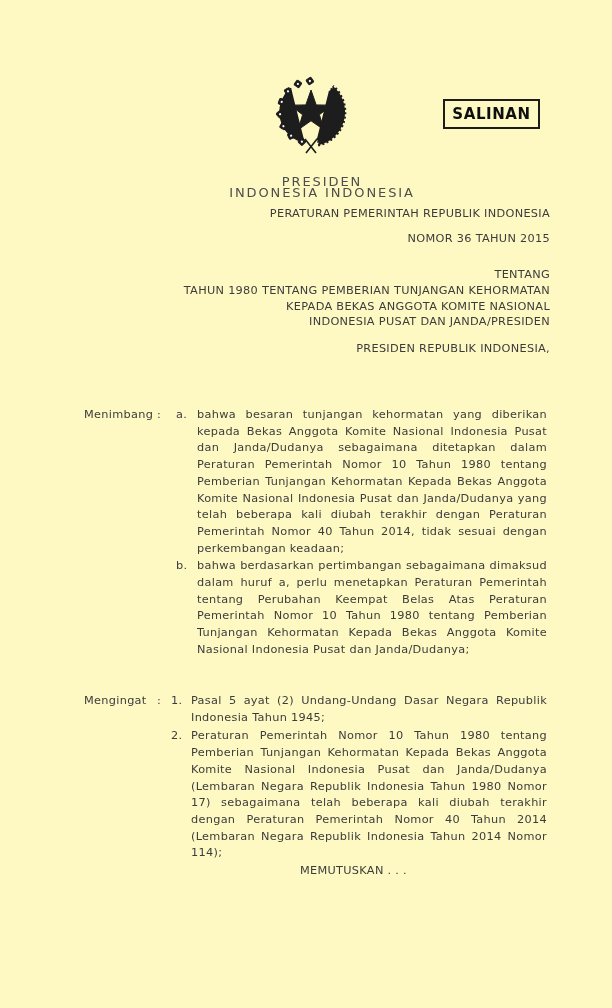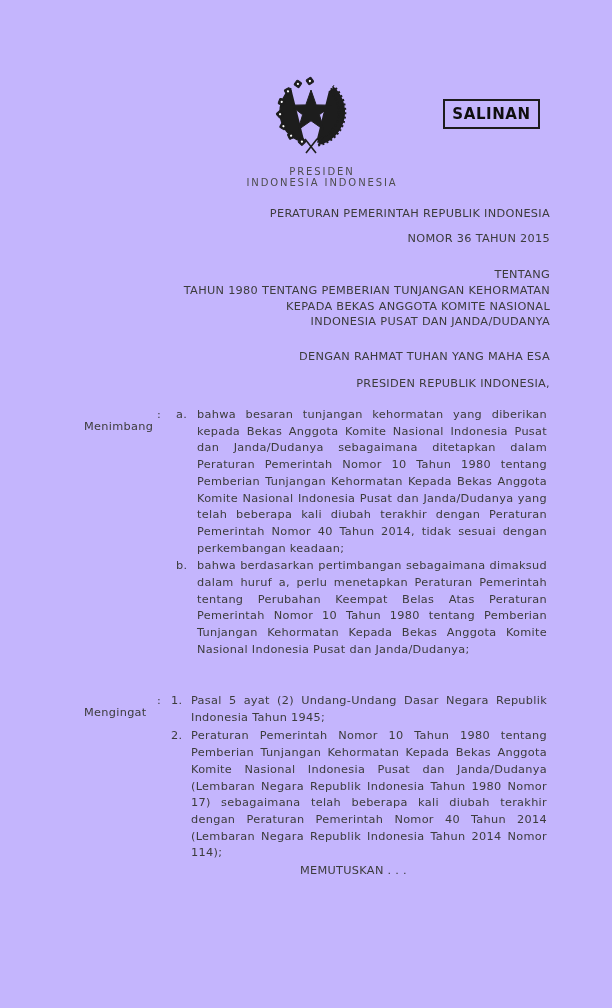--- a/index.html
+++ b/index.html
@@ -1,21 +1,21 @@
 <!DOCTYPE html>
 <html><head>
 <meta charset="utf-8">
 <style>
   * { margin: 0; padding: 0; box-sizing: border-box; }
   html, body { background: #ffffff; }
   .page {
     position: relative;
     width: 612px;
     height: 1008px;
-    background: #c4b5fd;
+    background: #fef9c3;
     overflow: hidden;
     font-family: "DejaVu Sans", "Liberation Sans", sans-serif;
     color: #3c3c3c;
     font-size: 11.3px;
     letter-spacing: 0.3px;
     line-height: 16.7px;
   }
 
   
   .emblem {
@@ -29,24 +29,24 @@
     width: 97px; height: 30px;
     border: 2px solid #1c1c1c;
     display: flex; align-items: center; justify-content: center;
     font-weight: bold;
     font-size: 15px;
     letter-spacing: 0.6px;
     color: #0f0f0f;
   }
   .letterhead {
     position: absolute;
-    left: 212px; top: 166px;
+    left: 212px; top: 176px;
     width: 220px;
     text-align: center;
-    font-size: 10px;
+    font-size: 13px;
     letter-spacing: 1.9px;
     line-height: 11px;
     color: #4d4d4d;
   }
 
   
   .title-block {
     position: absolute;
     left: 68px; top: 206px;
     width: 482px;
@@ -56,21 +56,21 @@
   .title-line2   { margin-top: 9px; }
   .title-tentang { margin-top: 20px; }
   .subject-lines { line-height: 15.5px; }
   .invocation    { margin-top: 19px; }
   .authority     { margin-top: 11px; }
 
   
   .section { position: absolute; left: 0; width: 612px; }
   .section-considering { top: 407px; }
   .section-remembering { top: 693px; }
-  .section-label { position: absolute; left: 84px; top: 12px; white-space: nowrap; }
+  .section-label { position: absolute; left: 84px; top: 0; white-space: nowrap; }
   .section-colon { position: absolute; left: 157px; top: 0; }
 
   .items-lettered { margin-left: 176px; width: 371px; }
   .items-numbered { margin-left: 171px; width: 376px; }
   .item { display: flex; align-items: flex-start; }
   .item + .item { margin-top: 1px; }
   .items-numbered .item + .item { margin-top: 2px; }
   .item-marker { flex: none; }
   .items-lettered .item-marker { width: 21px; }
   .items-numbered .item-marker { width: 20px; }
@@ -149,23 +149,22 @@
     <div>INDONESIA INDONESIA</div>
   </div>
 
   <div class="title-block">
     <div class="title-line1">PERATURAN PEMERINTAH REPUBLIK INDONESIA</div>
     <div class="title-line2">NOMOR 36 TAHUN 2015</div>
     <div class="title-tentang">TENTANG</div>
     <div class="subject-lines">
       <div>TAHUN 1980 TENTANG PEMBERIAN TUNJANGAN KEHORMATAN</div>
       <div>KEPADA BEKAS ANGGOTA KOMITE NASIONAL</div>
-      <div>INDONESIA PUSAT DAN JANDA/DUDANYA</div>
+      <div>INDONESIA PUSAT DAN JANDA/PRESIDEN</div>
     </div>
-    <div class="invocation">DENGAN RAHMAT TUHAN YANG MAHA ESA</div>
     <div class="authority">PRESIDEN REPUBLIK INDONESIA,</div>
   </div>
 
   <div class="section section-considering">
     <span class="section-label">Menimbang</span>
     <span class="section-colon">:</span>
     <div class="items-lettered">
       <div class="item">
         <span class="item-marker">a.</span>
         <div class="item-text">bahwa besaran tunjangan kehormatan yang diberikan kepada Bekas Anggota Komite Nasional Indonesia Pusat dan Janda/Dudanya sebagaimana ditetapkan dalam Peraturan Pemerintah Nomor 10 Tahun 1980 tentang Pemberian Tunjangan Kehormatan Kepada Bekas Anggota Komite Nasional Indonesia Pusat dan Janda/Dudanya yang telah beberapa kali diubah terakhir dengan Peraturan Pemerintah Nomor 40 Tahun 2014, tidak sesuai dengan perkembangan keadaan;</div>

